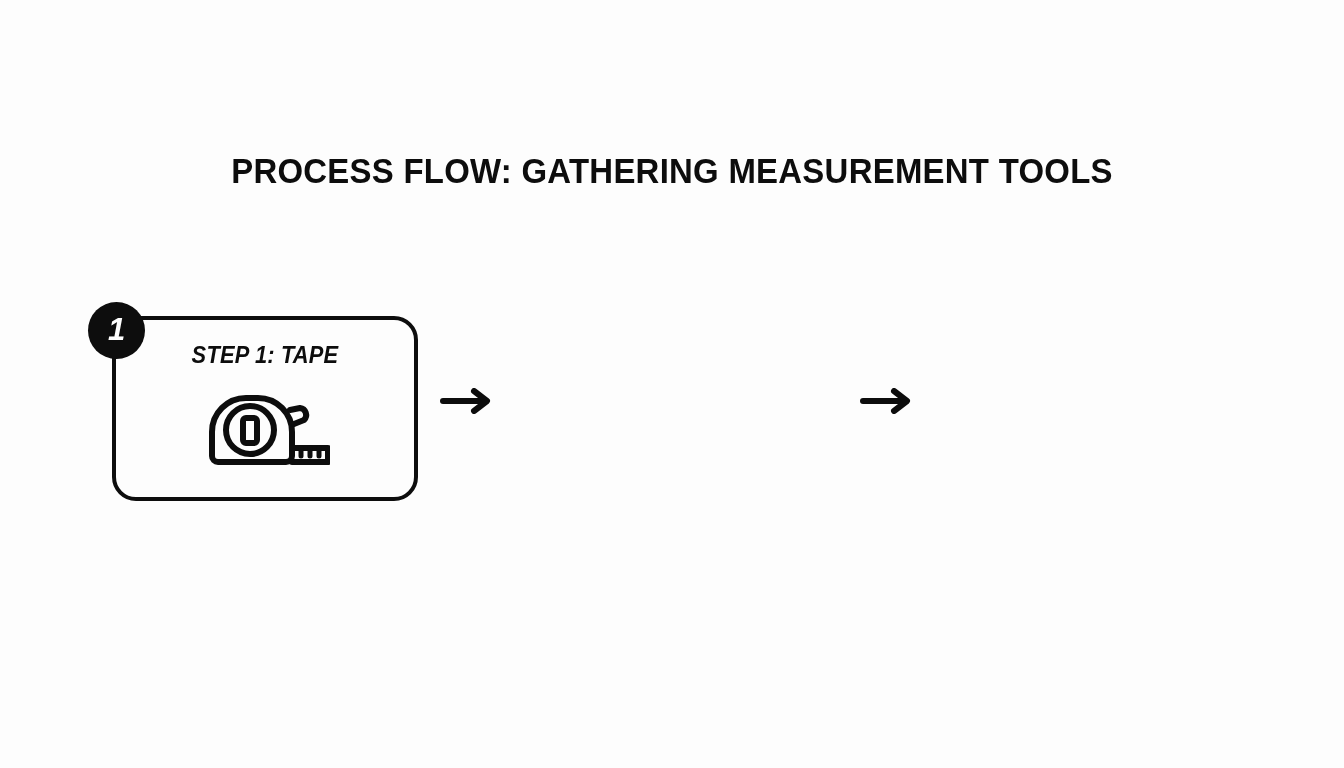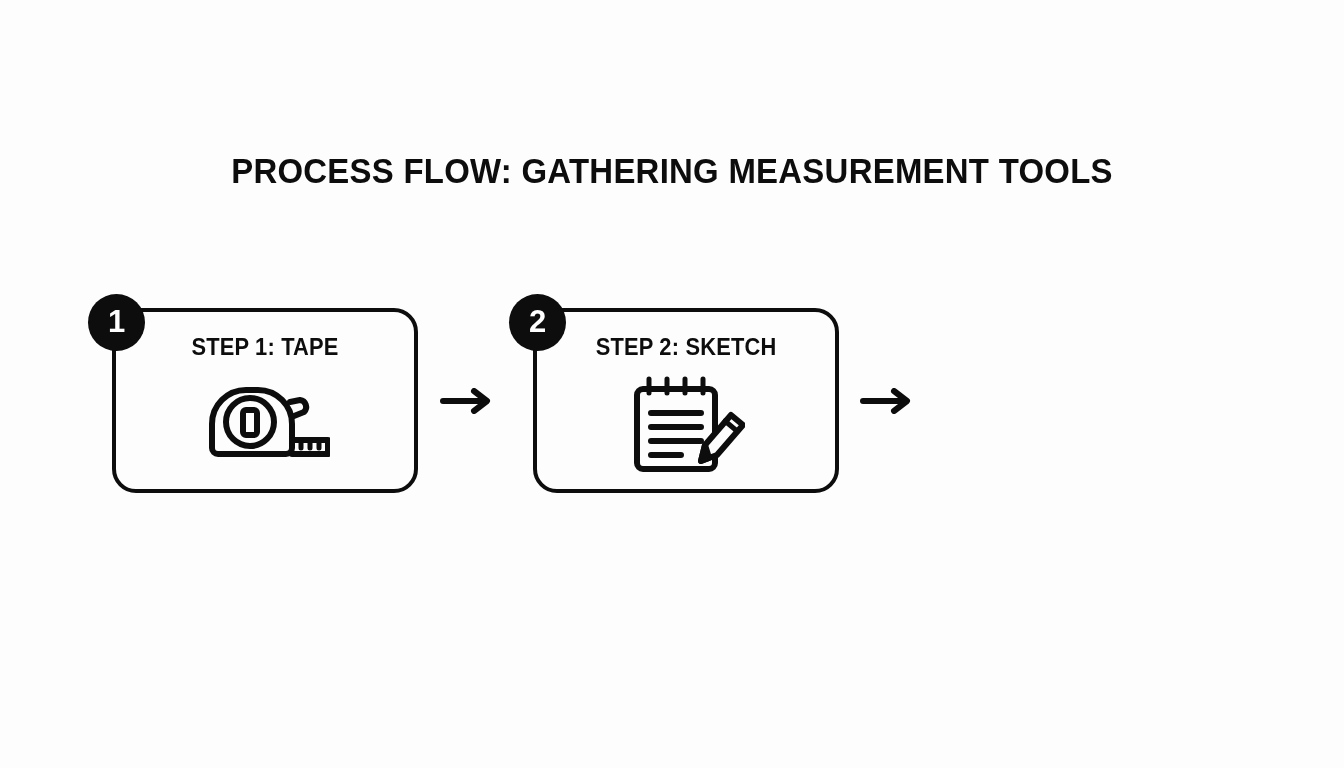--- a/index.html
+++ b/index.html
@@ -46,23 +46,24 @@
   .flow-row {
     position: absolute;
     left: 0;
     top: 294px;
     width: 1344px;
     height: 210px;
   }
 
   .step-group {
     position: absolute;
-    top: 0;
+    top: 8px;
     width: 340px;
     height: 210px;
+    font-style: italic;
   }
   .step-group.g1 { left: 88px; }
   .step-group.g2 { left: 509px; }
   .step-group.g3 { left: 917px; }
 
   
   .step-card {
     position: absolute;
     left: 24px;
     top: 14px;
@@ -171,46 +172,20 @@
       </div>
     </div>
 
     <div class="flow-arrow a1">
       <svg width="56" height="26" viewBox="0 0 56 26" fill="none" stroke="#0d0d0d" stroke-width="6" stroke-linecap="round" stroke-linejoin="round">
         <path d="M3 13 L46 13"></path>
         <path d="M34 3 L47 13 L34 23"></path>
       </svg>
     </div>
 
-    <div class="step-group g2">
-      <div class="step-card"></div>
-
-      <div class="step-label">STEP 2: SKETCH</div>
-
-      <div class="step-icon">
-        <svg width="118" height="98" viewBox="0 0 118 98" fill="none" stroke="#0d0d0d" stroke-width="6" stroke-linecap="round" stroke-linejoin="round">
-
-          <path d="M22 4 L22 18 M40 4 L40 18 M58 4 L58 18 M76 4 L76 18" stroke-width="5"></path>
-
-          <path d="M10 20 A6 6 0 0 1 16 14 L82 14 A6 6 0 0 1 88 20 L88 88 A6 6 0 0 1 82 94 L16 94 A6 6 0 0 1 10 88 Z"></path>
-
-          <path d="M24 38 L74 38 M24 52 L74 52 M24 66 L74 66 M24 80 L54 80" stroke-width="6"></path>
-
-          <path d="M74 86 L78 70 L104 40 L116 50 L90 80 Z" fill="#fdfdfd"></path>
-
-          <path d="M74 86 L82 83 L78 70 Z" fill="#0d0d0d"></path>
-
-          <path d="M98 46 L110 56" stroke-width="5"></path>
-        </svg>
-      </div>
-
-      <div class="step-badge">
-        <span>2</span>
-      </div>
-    </div>
 
     <div class="flow-arrow a2">
       <svg width="56" height="26" viewBox="0 0 56 26" fill="none" stroke="#0d0d0d" stroke-width="6" stroke-linecap="round" stroke-linejoin="round">
         <path d="M3 13 L46 13"></path>
         <path d="M34 3 L47 13 L34 23"></path>
       </svg>
     </div>
 
 
   </div>

